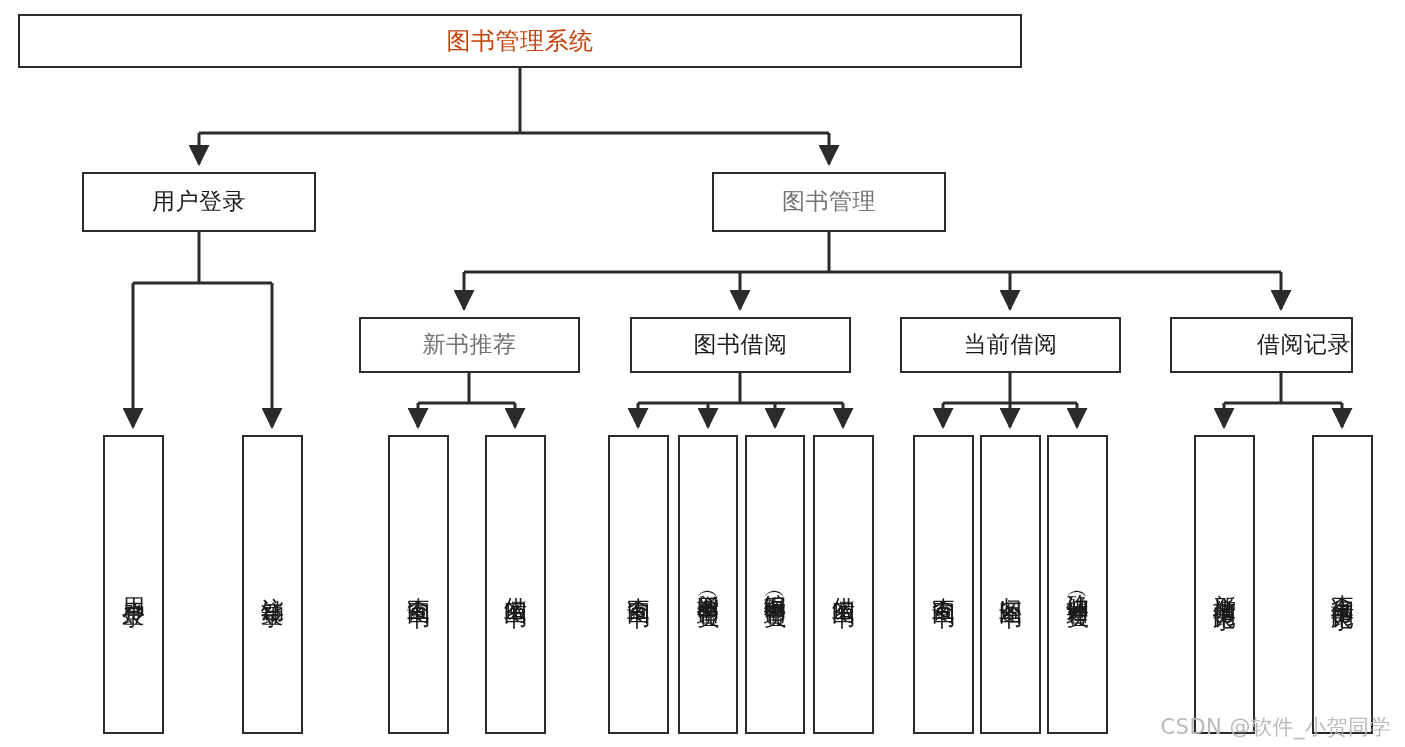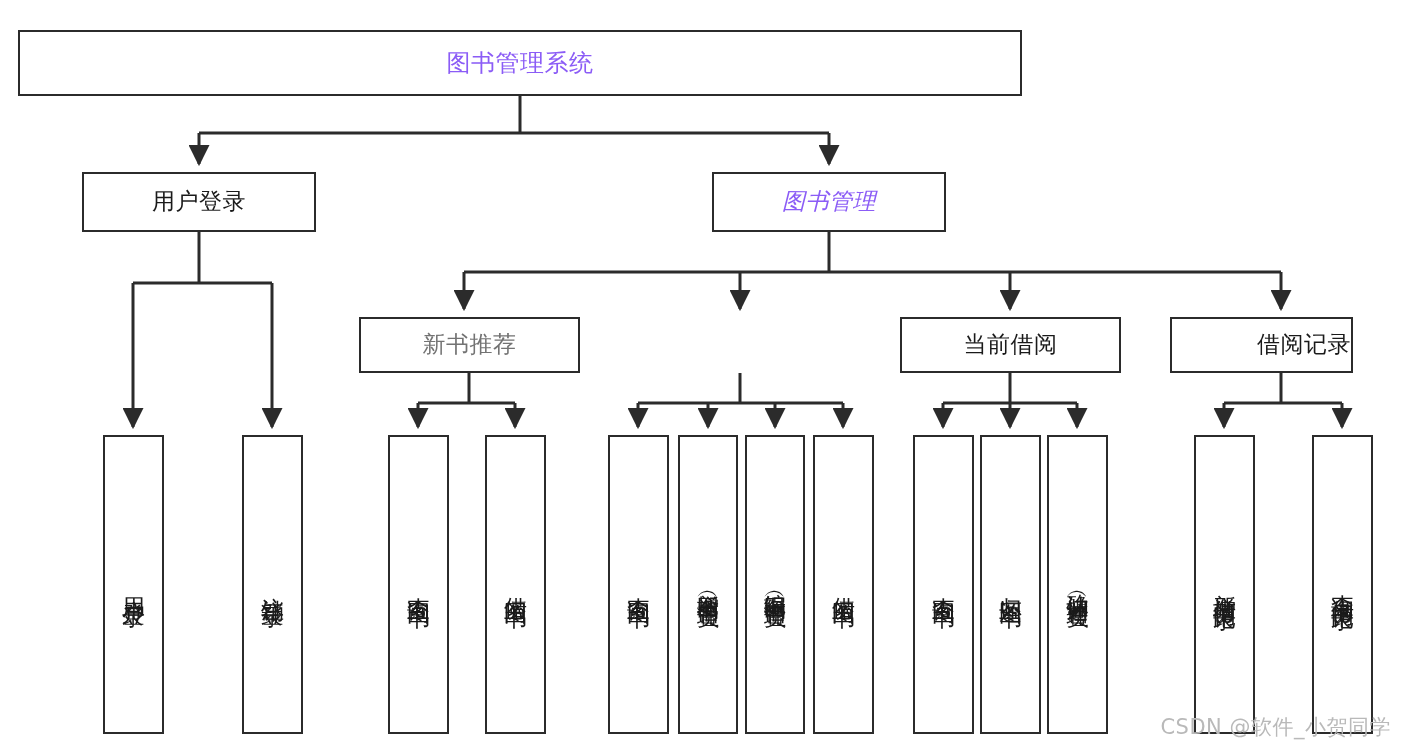--- a/index.html
+++ b/index.html
@@ -130,34 +130,37 @@
       <path d="M 1010 403 L 1010 427" marker-end="url(#arrow)"></path>
       <path d="M 1077 403 L 1077 427" marker-end="url(#arrow)"></path>
 
       <path d="M 1281 373 L 1281 403"></path>
       <path d="M 1224 403 L 1342 403"></path>
       <path d="M 1224 403 L 1224 427" marker-end="url(#arrow)"></path>
       <path d="M 1342 403 L 1342 427" marker-end="url(#arrow)"></path>
     </g>
   </svg>
 
-  <div class="node horiz root" style="left: 18px; top: 30px; width: 1004px; height: 66px; border-color: rgb(43, 43, 43); color: #8b5cf6;">
+  <div class="node horiz root" style="left: 18px; top: 14px; width: 1004px; height: 54px; border-color: rgb(43, 43, 43); color: #c2410c;">
     <span class="node-label">图书管理系统</span>
   </div>
 
   <div class="node horiz" style="left: 82px; top: 172px; width: 234px; height: 60px; border-color: rgb(43, 43, 43); color: rgb(26, 26, 26);">
     <span class="node-label">用户登录</span>
   </div>
-  <div class="node horiz" style="left: 712px; top: 172px; width: 234px; height: 60px; border-color: rgb(43, 43, 43); color: #8b5cf6; font-style: italic;">
+  <div class="node horiz" style="left: 712px; top: 172px; width: 234px; height: 60px; border-color: rgb(43, 43, 43); color: #737373;">
     <span class="node-label">图书管理</span>
   </div>
 
   <div class="node horiz" style="left: 359px; top: 317px; width: 221px; height: 56px; border-color: rgb(43, 43, 43); color: #737373;">
     <span class="node-label">新书推荐</span>
   </div>
+  <div class="node horiz" style="left: 630px; top: 317px; width: 221px; height: 56px; border-color: rgb(43, 43, 43); color: rgb(26, 26, 26);">
+    <span class="node-label">图书借阅</span>
+  </div>
   <div class="node horiz" style="left: 900px; top: 317px; width: 221px; height: 56px; border-color: rgb(43, 43, 43); color: rgb(26, 26, 26);">
     <span class="node-label">当前借阅</span>
   </div>
   <div class="node horiz" style="left: 1170px; top: 317px; width: 183px; height: 56px; border-color: rgb(43, 43, 43); color: rgb(26, 26, 26); justify-content: flex-end;">
     <span class="node-label">借阅记录</span>
   </div>
 
   <div class="node vert" style="left: 103px; top: 435px; width: 61px; height: 299px; border-color: rgb(43, 43, 43); color: rgb(26, 26, 26);">
     <span class="node-label">用户登录</span>
   </div>

